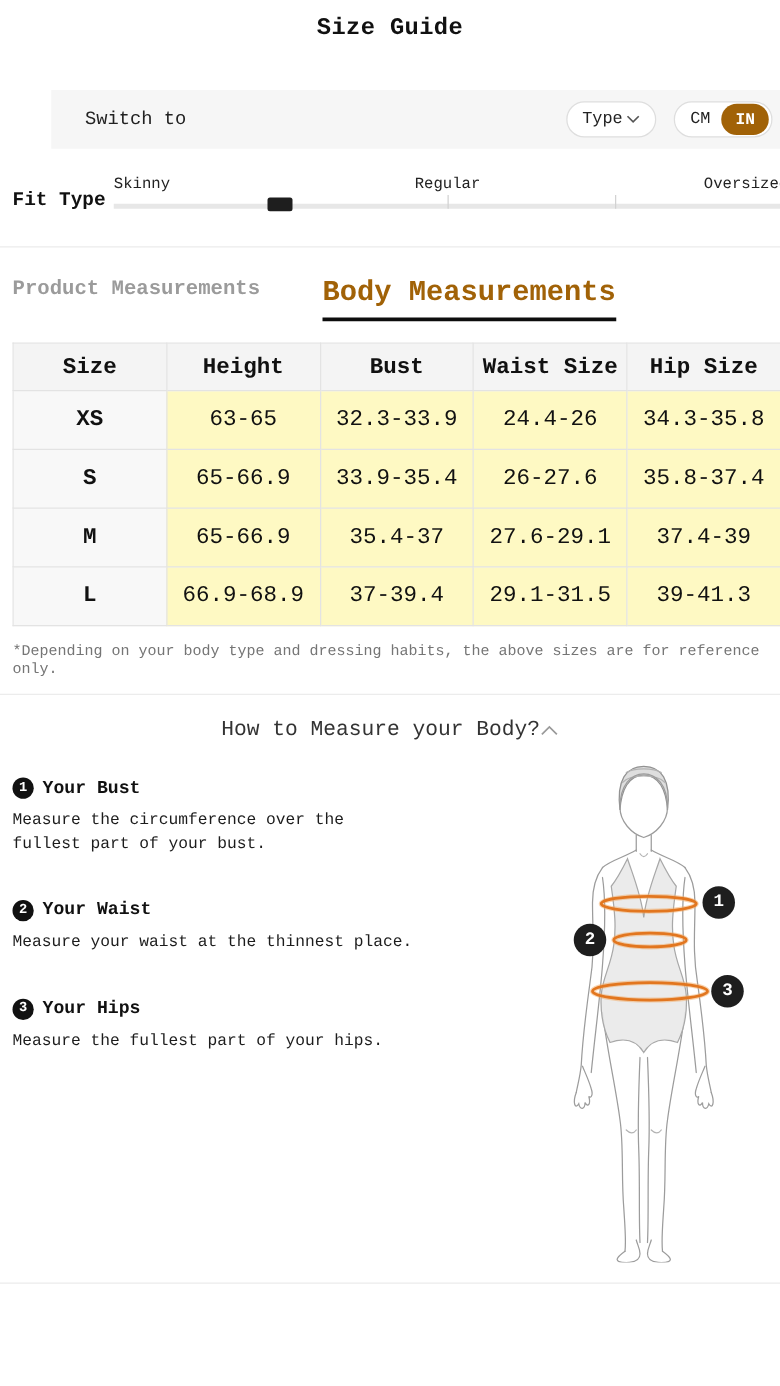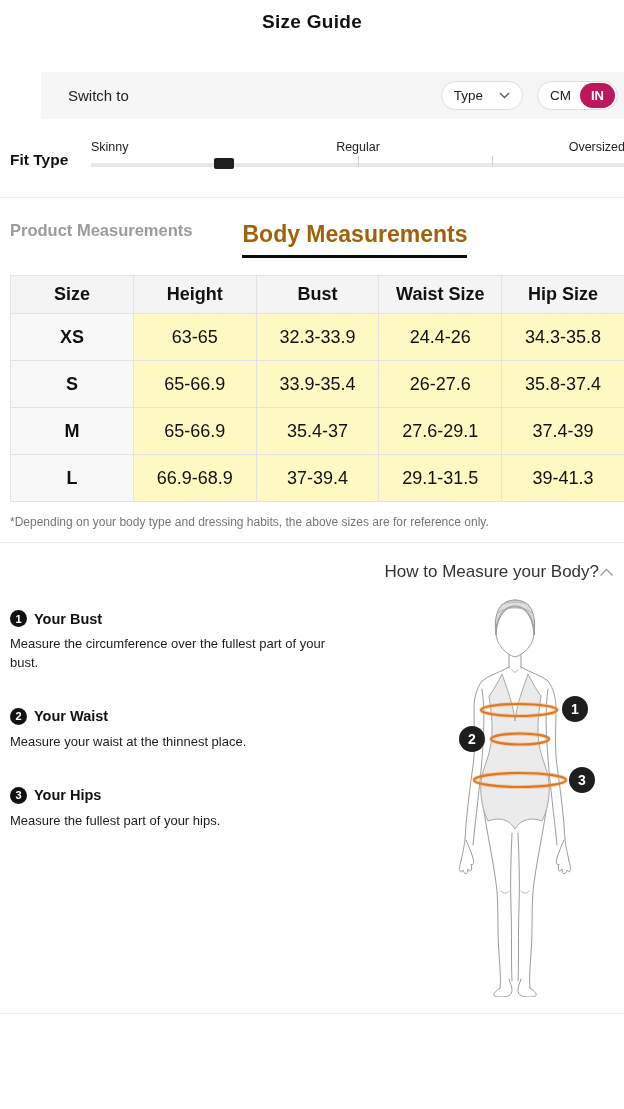--- a/index.html
+++ b/index.html
@@ -1,40 +1,40 @@
 <!DOCTYPE html>
 <html><head>
 <meta charset="utf-8">
 <style>
   * { margin:0; padding:0; box-sizing:border-box; }
   html,body { background:#fff; }
   .page {
     position:relative; width:624px; height:1109px; margin:0 auto;
     background:#fff; overflow:hidden;
-    font-family:Liberation Sans, sans-serif; color:#1a1a1a;
+    font-family:Liberation Mono, monospace; color:#1a1a1a;
   }
   
   .page-title { padding-top:11px; text-align:center; font-size:19px; font-weight:bold; letter-spacing:.3px; color:#111; }
 
   
   .switch-bar {
     margin-top:39px; height:47px; background:#f6f6f6;
     display:flex; align-items:center; padding:0 6px 0 27px;margin-left:41px;
   }
   .switch-label { font-size:15px; color:#222; }
   .switch-controls { margin-left:auto; display:flex; align-items:center; gap:14px; }
   .pill {
-    display:flex; align-items:center; gap:16px; height:29px; padding:0 12px;
+    display:flex; align-items:center; gap:3px; height:29px; padding:0 12px;
     background:#fff; border:1px solid #dedede; border-radius:15px;
     font-size:13.5px; color:#222; cursor:pointer;
   }
   .unit-pill { padding:0 2px 0 12px; gap:9px; }
   .unit-option { font-size:13.5px; color:#222; }
   .unit-option.selected {
-    background:#be185d; color:#fff; border-radius:13px;
+    background:#a16207; color:#fff; border-radius:13px;
     height:25px; display:flex; align-items:center; padding:0 11px; font-weight:bold; font-size:13px;
   }
   .chev-down-svg { display:block; }
 
   
   .fit-section { position:relative; height:79px; border-bottom:1px solid #ececec; }
   .fit-label { position:absolute; left:10px; top:32px; font-size:15.5px; font-weight:bold; color:#111; }
   .slider { position:absolute; left:91px; right:0; top:0; bottom:0; }
   .slider-option { position:absolute; top:21px; font-size:12.5px; color:#222; white-space:nowrap; }
   .slider-option.opt-0 { left:0; }
@@ -65,21 +65,21 @@
   .size-table td { height:47px; background:#fef9c3; }
   .size-table td.size-cell { background:#f8f8f8; font-weight:bold; }
 
   .footnote { margin:13px 0 0 10px; font-size:12px; color:#757575; }
 
   .divider { border:none; border-top:1px solid #ececec; margin-top:13px; }
 
   
   .measure-section { position:relative; height:471px; border-bottom:1px solid #ececec; }
   .measure-header {
-    padding:19px 10px 0 10px; display:flex; align-items:center; justify-content:flex-end; cursor:pointer;
+    padding:19px 10px 0 10px; display:flex; align-items:center; justify-content:center; cursor:pointer;
   }
   .measure-title { font-size:17px; color:#333; }
   .steps { padding-left:10px; width:345px; }
   .step { margin-top:28px; }
   .step + .step { margin-top:35px; }
   .step-head { display:flex; align-items:center; gap:7px; }
   .step-num {
     width:17px; height:17px; border-radius:50%; background:#111; color:#fff;
     font-size:11px; font-weight:bold; display:flex; align-items:center; justify-content:center;
   }

